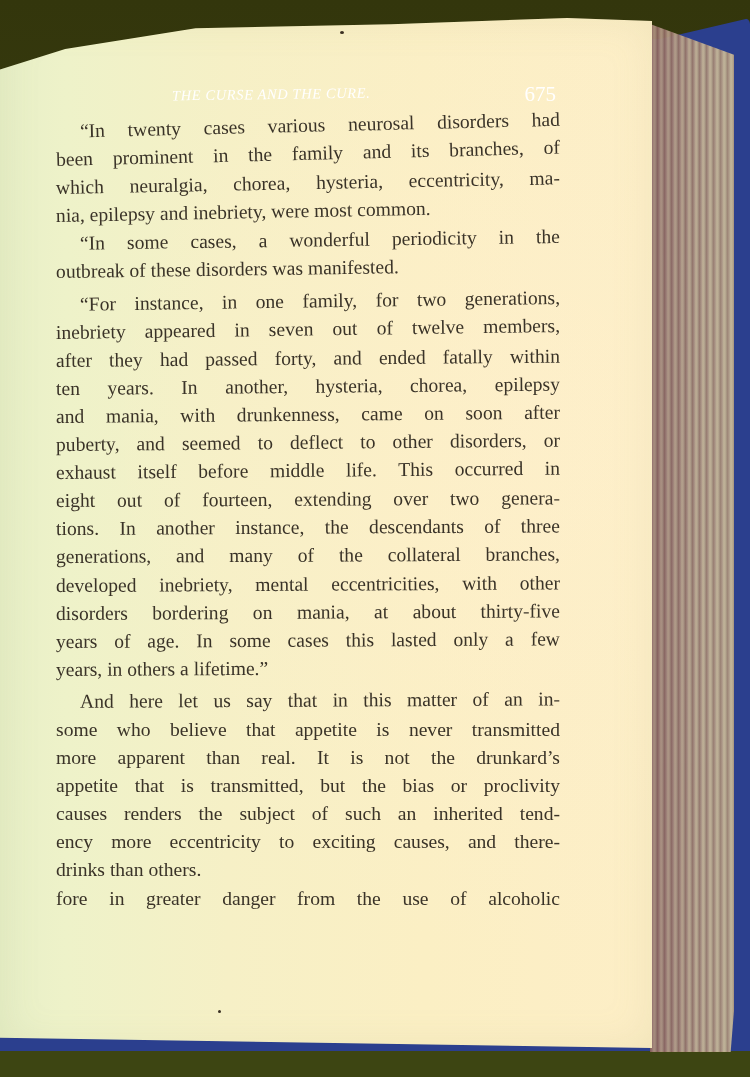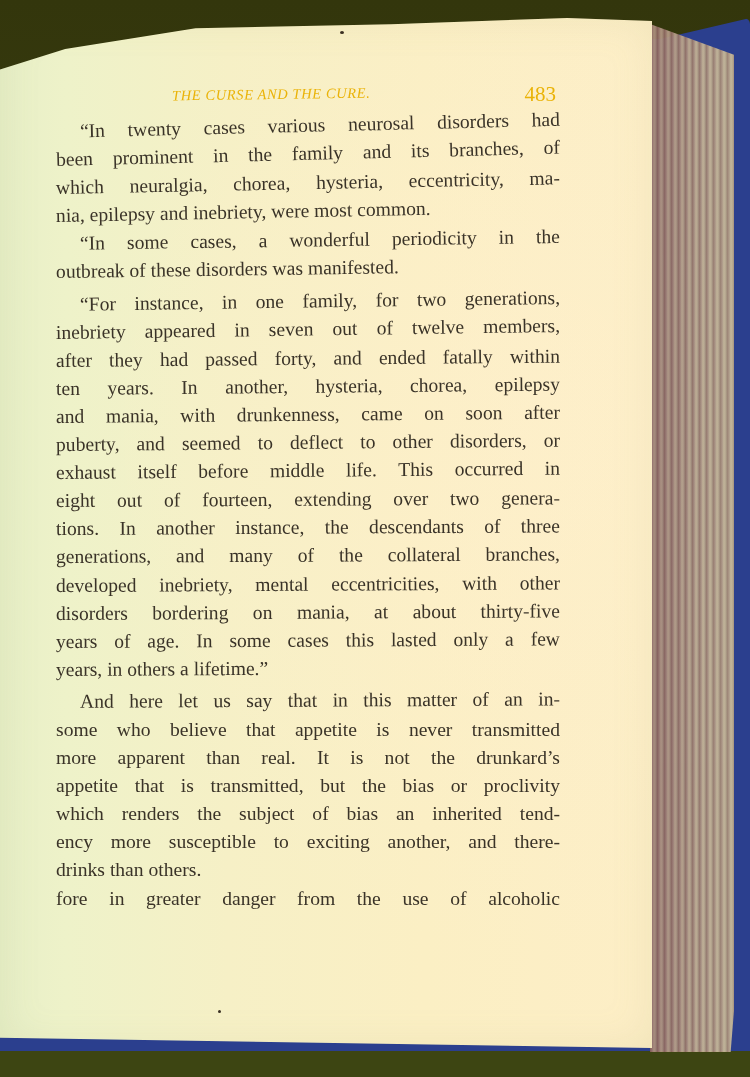--- a/index.html
+++ b/index.html
@@ -72,21 +72,21 @@
       position: absolute;
       inset: 0;
       background: linear-gradient(90deg, rgba(120,70,70,0.35) 0%, rgba(200,200,150,0.15) 60%, rgba(210,210,160,0.3) 100%);
     }
     .running-head {
       position: absolute;
       top: 82px;
       left: 150px;
       width: 410px;
       height: 24px;
-      color: #eab308;
+      color: #ffffff;
     }
     .running-title {
       position: absolute;
       left: 22px;
       top: 4px;
       font-style: italic;
       font-size: 14.5px;
       letter-spacing: 0.6px;
       transform: rotate(-0.8deg);
     }
@@ -141,21 +141,21 @@
 
 <div class="page">
   <div class="page-shade"></div>
 </div>
 
 <div class="speck" style="left:340px; top:31px;"></div>
 <div class="speck" style="left:218px; top:1010px; width:3px;"></div>
 
 <div class="running-head">
   <span class="running-title">THE CURSE AND THE CURE.</span>
-  <span class="page-number">483</span>
+  <span class="page-number">675</span>
 </div>
 
 <div class="text-block">
   <div>
     <div class="line indent tilt-a">“In twenty cases various neurosal disorders had</div>
     <div class="line tilt-a">been prominent in the family and its branches, of</div>
     <div class="line tilt-b">which neuralgia, chorea, hysteria, eccentricity, ma-</div>
     <div class="line last tilt-b">nia, epilepsy and inebriety, were most common.</div>
   </div>
   <div>
@@ -178,18 +178,18 @@
     <div class="line tilt-e">disorders bordering on mania, at about thirty-five</div>
     <div class="line tilt-e">years of age.  In some cases this lasted only a few</div>
     <div class="line last tilt-e">years, in others a lifetime.”</div>
   </div>
   <div class="para-gap"></div>
   <div>
     <div class="line indent tilt-e">And here let us say that in this matter of an in-</div>
     <div class="line">some who believe that appetite is never transmitted</div>
     <div class="line">more apparent than real.  It is not the drunkard’s</div>
     <div class="line">appetite that is transmitted, but the bias or proclivity</div>
-    <div class="line">which renders the subject of bias an inherited tend-</div>
-    <div class="line">ency more susceptible to exciting another, and there-</div>
+    <div class="line">causes renders the subject of such an inherited tend-</div>
+    <div class="line">ency more eccentricity to exciting causes, and there-</div>
     <div class="line last">drinks than others.</div>
     <div class="line">fore in greater danger from the use of alcoholic</div>
   </div>
 </div>
 
 </body></html>

